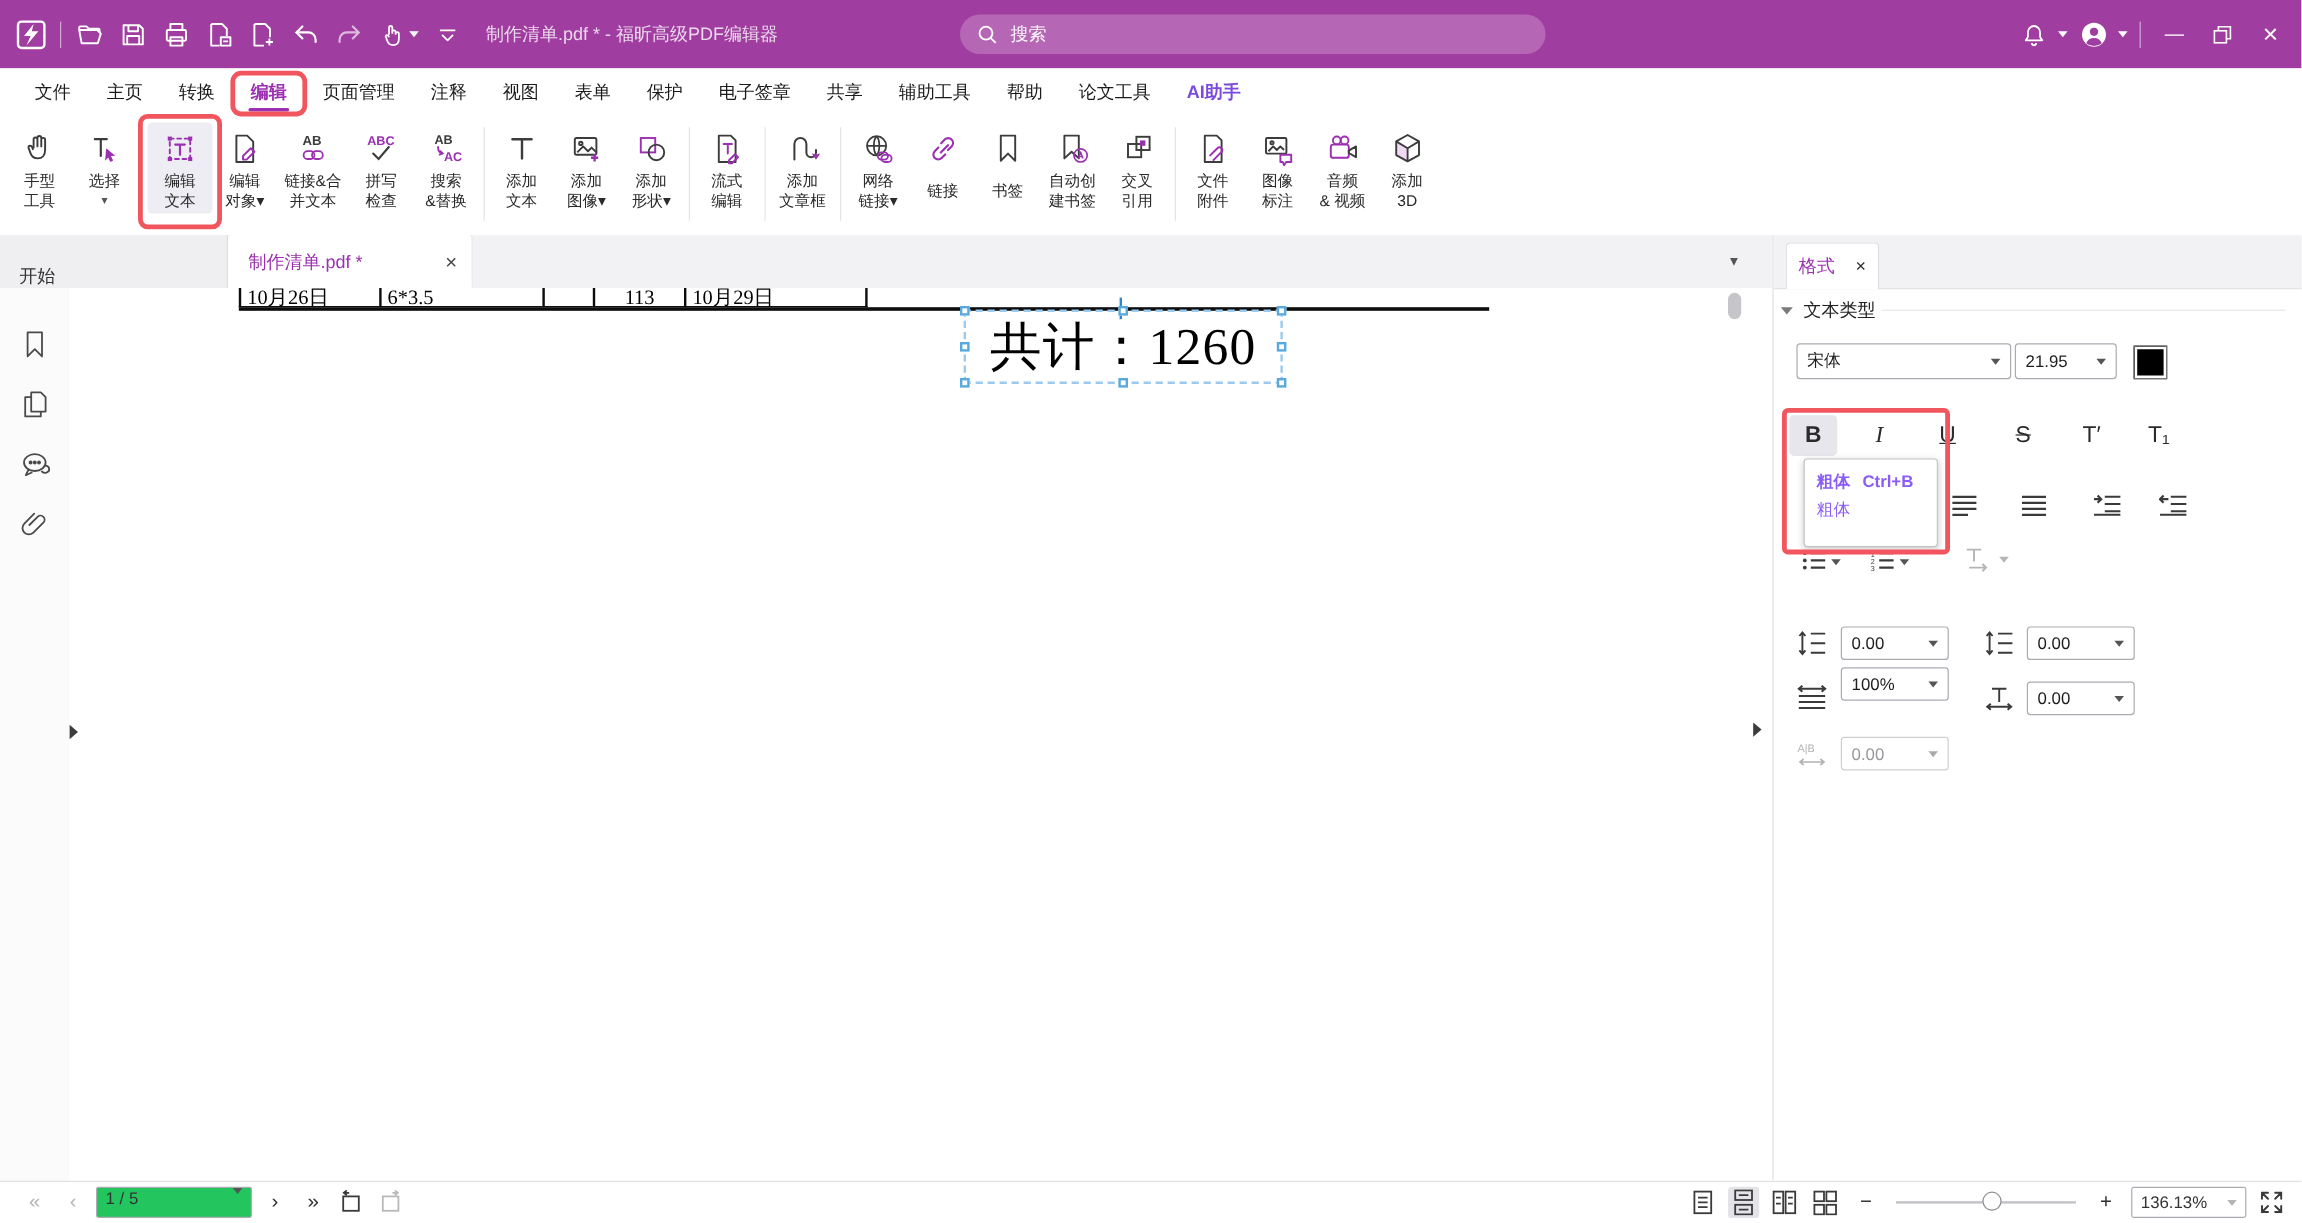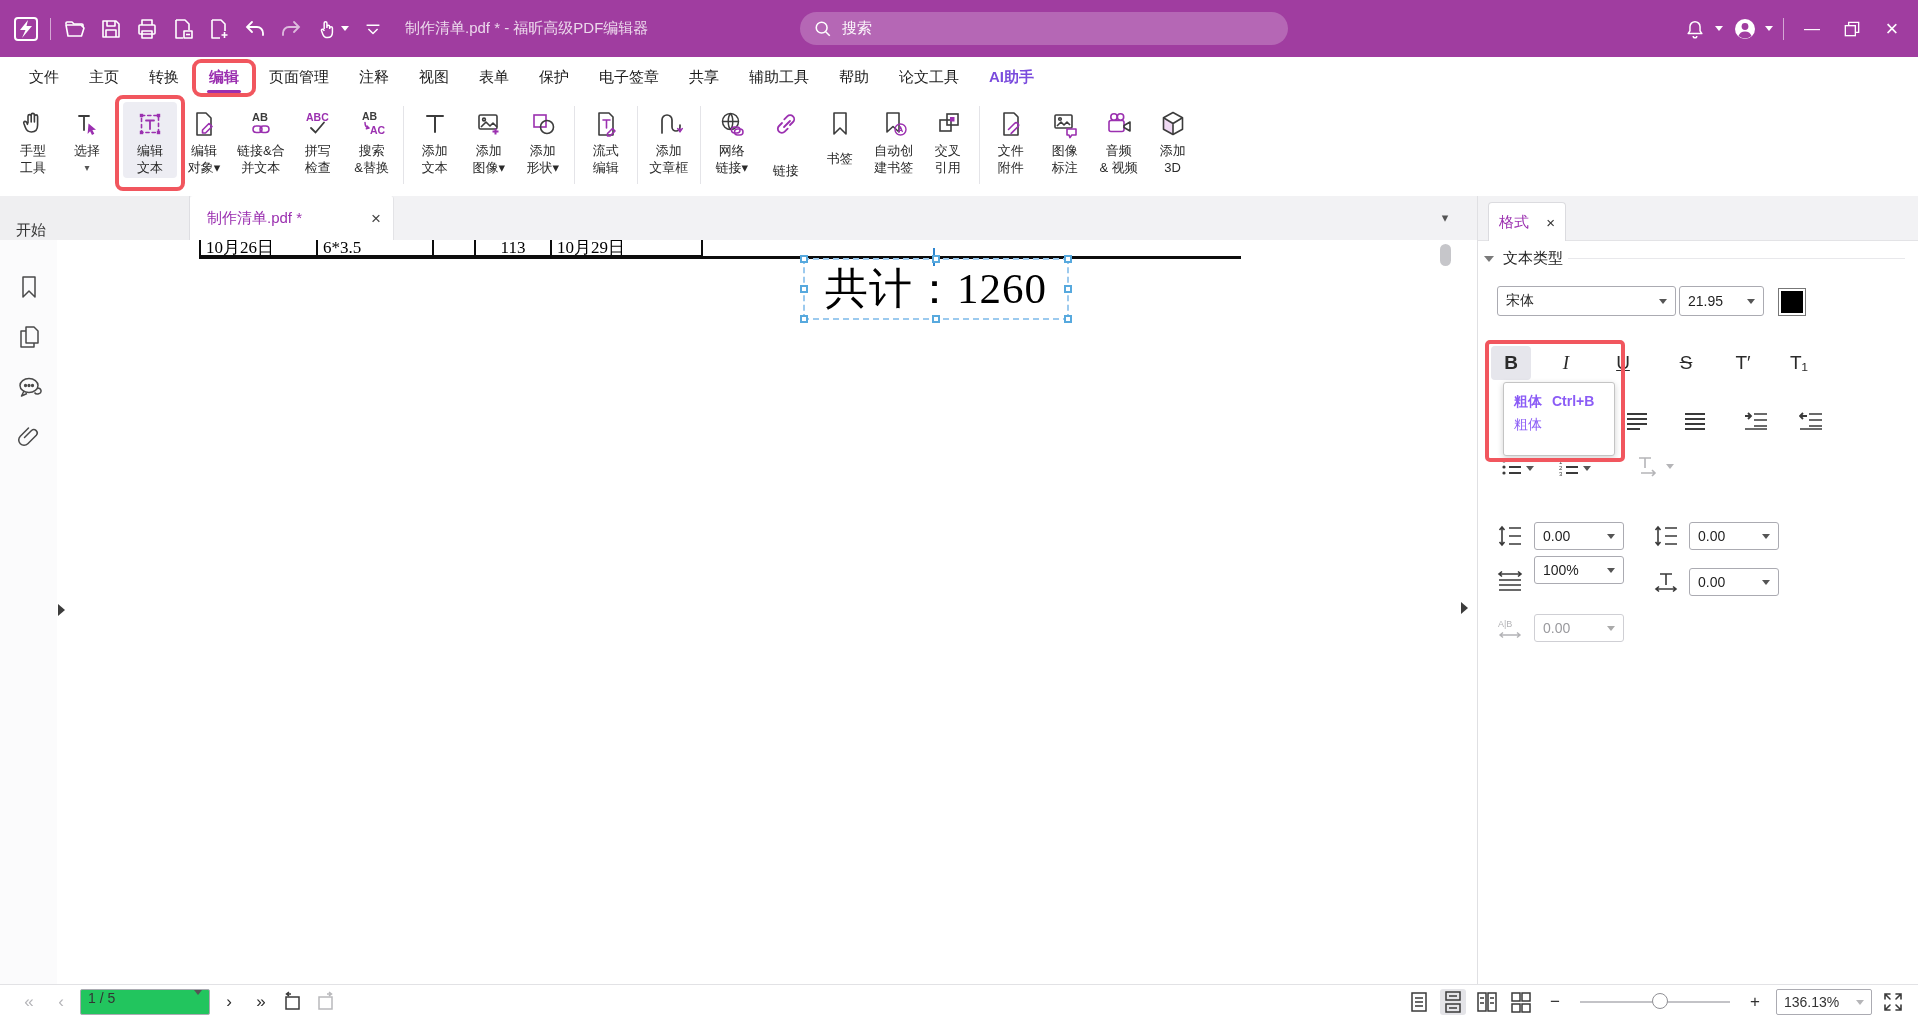--- a/index.html
+++ b/index.html
@@ -422,21 +422,21 @@
     </div>
 
     <div class="titem">
       <div class="ic">
         <svg width="30" height="30" viewBox="0 0 30 30" fill="none" stroke="#9B30B0" stroke-width="1.8" stroke-linecap="round">
             <path d="M13 18l6-6"></path>
             <path d="M11 14l-3 3a4 4 0 0 0 5.7 5.7l3-3"></path>
             <path d="M19 16l3-3A4 4 0 0 0 16.3 7.3l-3 3"></path>
           </svg>
       </div>
-      <div class="lab" style="margin-top:20px">链接</div>
+      <div class="lab" style="margin-top:8px">链接</div>
       <div class="lab"></div>
     </div>
 
     <div class="titem">
       <div class="ic">
         <svg width="30" height="30" viewBox="0 0 30 30" fill="none" stroke="#3C3C3C" stroke-width="1.6" stroke-linejoin="round">
             <path d="M9 4h12v21l-6-6-6 6z"></path>
           </svg>
       </div>
       <div class="lab" style="margin-top:8px">书签</div>
@@ -557,21 +557,21 @@
     <div>
       <svg width="26" height="26" viewBox="0 0 26 26" fill="none" stroke="#4a4a4a" stroke-width="1.5" stroke-linecap="round">
           <path d="M8.5 13.5l7-7a3.4 3.4 0 0 1 4.8 4.8L11.8 19.8a5.3 5.3 0 0 1-7.5-7.5L12.5 4"></path>
         </svg>
     </div>
   </div>
 
   <div class="canvas">
     <div class="doctable">
       <div class="dcell" style="width:117px">10月26日</div>
-      <div class="dcell" style="width:116px">6*3.5</div>
+      <div class="dcell" style="width:136px">6*3.5</div>
       <div class="dcell" style="width:42px"></div>
       <div class="dcell" style="width:76px;text-align:center;padding:0">113</div>
       <div class="dcell" style="width:153px">10月29日</div>
     </div>
 
     <div class="caret-line"></div>
 
     <div class="selbox">
       <div class="seltext">共计：1260</div>
       <div class="hdl" style="left:-5px;top:-5px"></div>

